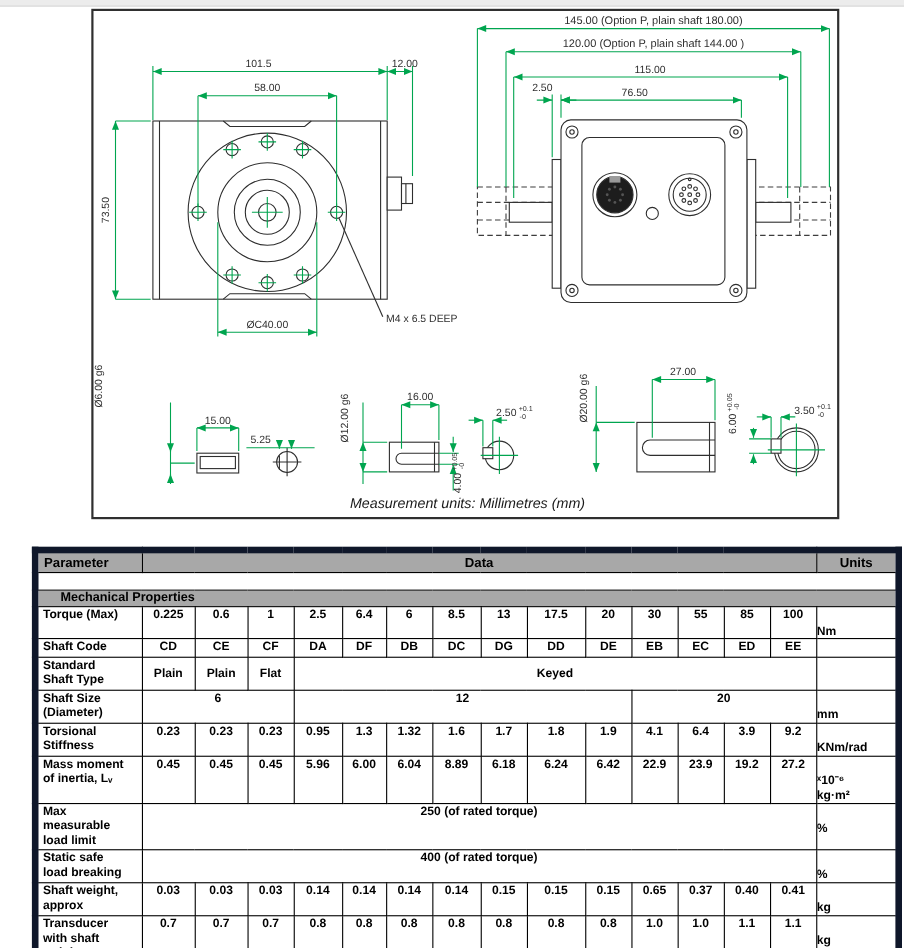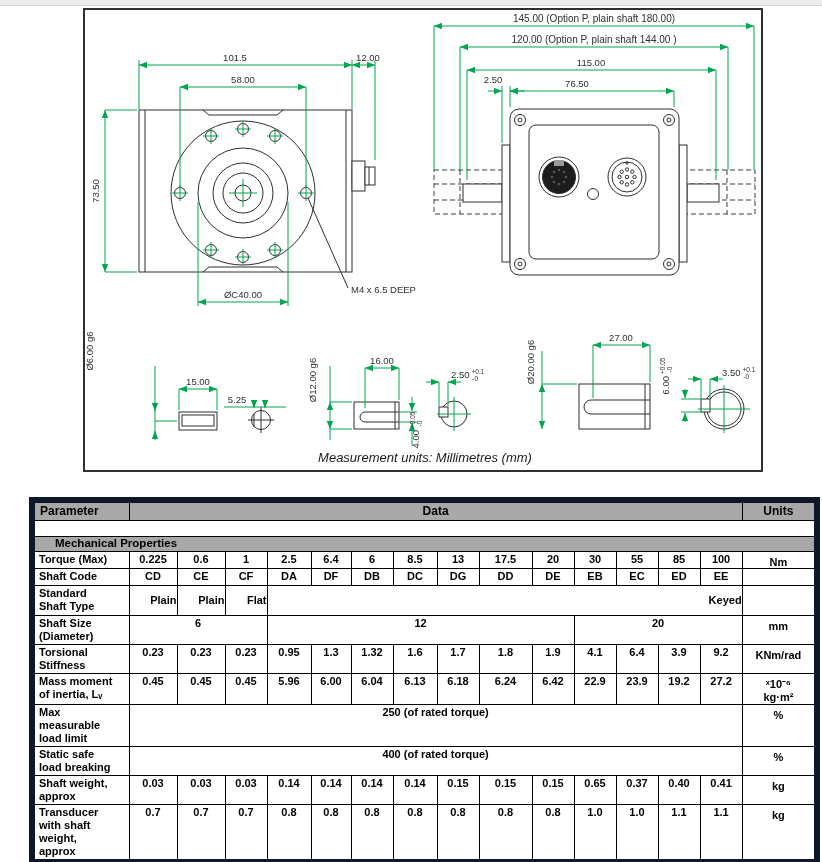--- a/index.html
+++ b/index.html
@@ -23,22 +23,22 @@
                border-collapse:collapse; table-layout:fixed; color:#000000;
                border:6px solid #0f172a; font-weight:bold; }
   .spec th, .spec td { border:1px solid #000; padding:0; font-size:11px; line-height:1.18;
                        overflow:hidden; }
   .spec .hd { background:#a8a8a8; text-align:center; font-size:12px; }
   .spec .hdl { background:#a8a8a8; text-align:left; padding-left:5px; font-size:12px; }
   .spec .sect { background:#a8a8a8; text-align:left; padding-left:20px; font-size:11.5px; }
   .spec .blankrow { background:#fff; }
   .spec .p { text-align:left; padding:1px 2px 1px 4px; vertical-align:top; white-space:pre-line; }
   .spec .v { text-align:center; vertical-align:top; padding-top:1px; }
-  .spec .vm { text-align:right; vertical-align:middle; }
-  .spec .u { text-align:center; vertical-align:top; padding-top:4px; white-space:pre-line; }
+  .spec .vm { text-align:center; vertical-align:middle; }
+  .spec .u { vertical-align:top; padding-top:16px; white-space:pre-line; }
 </style>
 </head>
 <body>
 
 <div class="page">
   <div class="topstrip"></div>
 
   <div class="frame">
     <svg class="dwg" width="676" height="460" viewBox="0 0 676 460">
       <defs>
@@ -348,21 +348,21 @@
     </tr>
     <tr style="height:30px">
       <td class="p">Mass moment
 of inertia, Lᵥ</td>
       <td class="v">0.45</td>
           <td class="v">0.45</td>
           <td class="v">0.45</td>
           <td class="v">5.96</td>
           <td class="v">6.00</td>
           <td class="v">6.04</td>
-          <td class="v">6.13</td>
+          <td class="v">8.89</td>
           <td class="v">6.18</td>
           <td class="v">6.24</td>
           <td class="v">6.42</td>
           <td class="v">22.9</td>
           <td class="v">23.9</td>
           <td class="v">19.2</td>
           <td class="v">27.2</td>
       <td class="u">ˣ10⁻⁶
 kg·m²</td>
     </tr>

